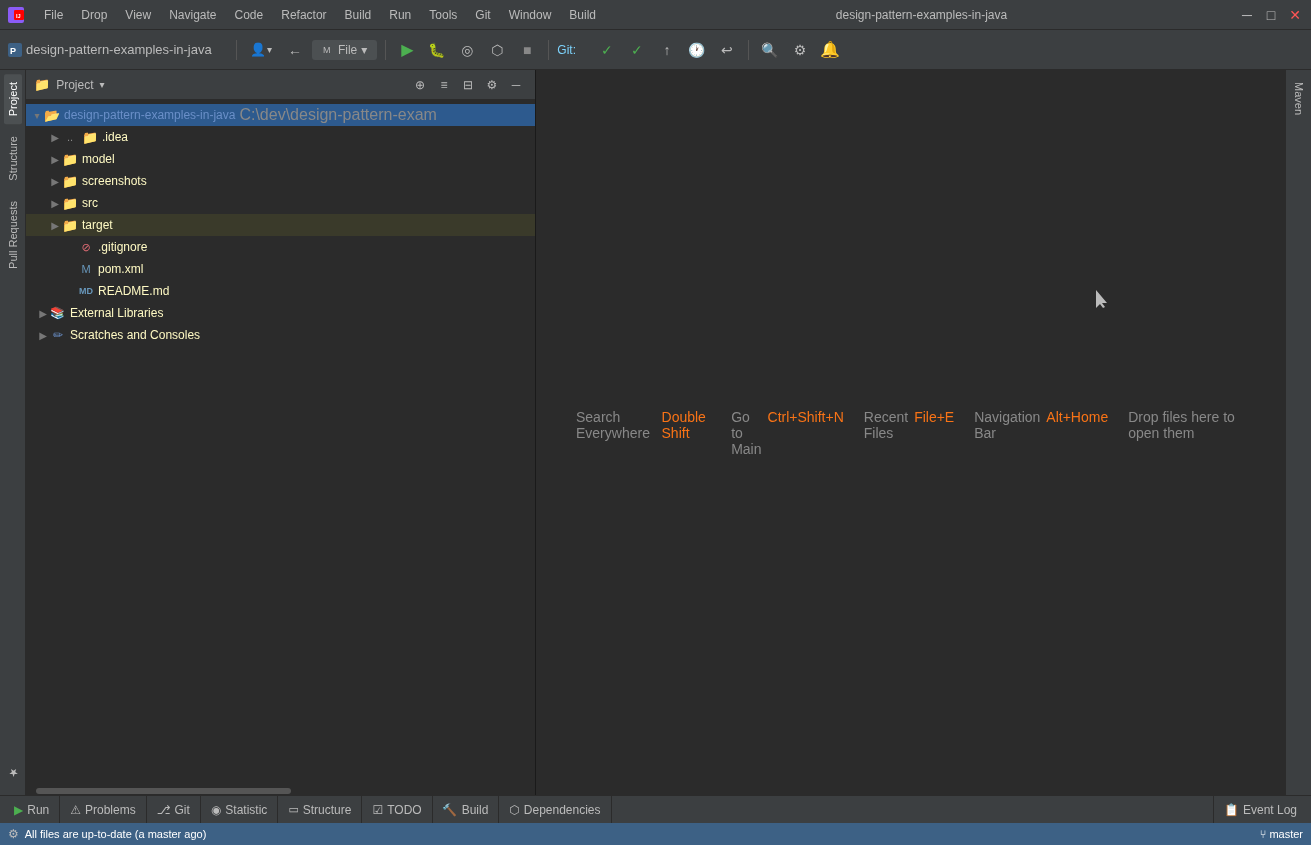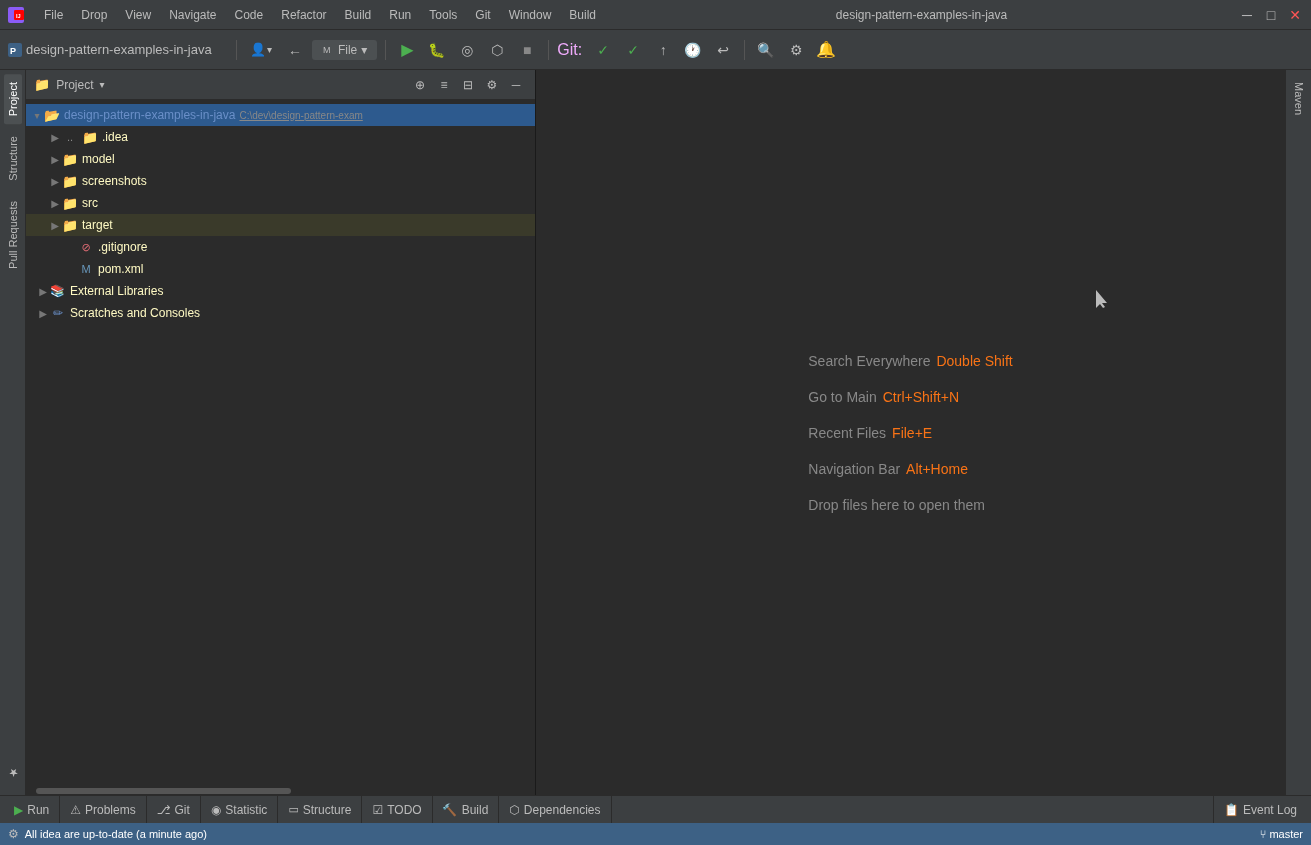--- a/index.html
+++ b/index.html
@@ -14,21 +14,21 @@
     .title-bar-center { color: #bbbbbb; font-size: 12px; }
     .title-bar-right { display: flex; gap: 8px; }
     .title-btn { width: 16px; height: 16px; display: flex; align-items: center; justify-content: center; cursor: pointer; color: #bbbbbb; font-size: 14px; }
 
     
     .toolbar { height: 40px; background: #3c3f41; display: flex; align-items: center; padding: 0 8px; gap: 4px; border-bottom: 1px solid #2b2b2b; }
     .toolbar-project-name { color: #bbbbbb; font-size: 13px; font-weight: 500; margin-right: 8px; }
     .toolbar-sep { width: 1px; height: 20px; background: #555; margin: 0 4px; }
     .toolbar-btn { width: 26px; height: 26px; display: flex; align-items: center; justify-content: center; cursor: pointer; border-radius: 3px; color: #bbbbbb; font-size: 14px; }
     .git-branch-btn { background: #4c5052; border-radius: 3px; padding: 3px 10px; display: flex; align-items: center; gap: 4px; cursor: pointer; color: #bbbbbb; font-size: 12px; }
-    .git-label { color: #f0abfc; font-size: 16px; margin-right: 4px; }
+    .git-label { color: #7dd3fc; font-size: 12px; margin-right: 14px; }
 
     
     .main-area { flex: 1; display: flex; overflow: hidden; }
 
     
     .left-side-tabs { width: 26px; background: #3c3f41; display: flex; flex-direction: column; align-items: center; padding-top: 4px; border-right: 1px solid #2b2b2b; gap: 4px; }
     .side-tab { writing-mode: vertical-rl; transform: rotate(180deg); padding: 8px 3px; cursor: pointer; color: #bbbbbb; font-size: 11px; border-radius: 2px; white-space: nowrap; }
 
     
     .project-panel { width: 510px; background: #2b2b2b; display: flex; flex-direction: column; border-right: 1px solid #1a1a1a; }
@@ -38,29 +38,29 @@
     .panel-btn { width: 22px; height: 22px; display: flex; align-items: center; justify-content: center; cursor: pointer; border-radius: 2px; color: #bbbbbb; font-size: 12px; }
 
     
     .file-tree { flex: 1; overflow-y: auto; padding: 4px 0; }
     .tree-item { display: flex; align-items: center; height: 22px; padding-left: 8px; cursor: pointer; }
     .tree-item.selected { background: #2d5a8e; }
     .tree-arrow { width: 14px; height: 14px; display: flex; align-items: center; justify-content: center; color: #777; font-size: 10px; flex-shrink: 0; }
     .tree-icon { width: 16px; height: 16px; display: flex; align-items: center; justify-content: center; flex-shrink: 0; margin-right: 4px; }
     .tree-label { color: #fef9c3; font-size: 12px; white-space: nowrap; }
     .tree-label.blue { color: #6a8fc8; }
-    .tree-label.path { color: #888; margin-left: 4px; font-size: 10px; text-decoration: underline; }
+    .tree-label.path { color: #888; margin-left: 4px; font-size: 16px; }
 
     
     .icon-folder { color: #dcb67a; font-size: 13px; }
     .icon-folder-open { color: #dcb67a; font-size: 13px; }
 
     
     .editor-area { flex: 1; background: #2b2b2b; display: flex; flex-direction: column; align-items: center; justify-content: center; position: relative; }
-    .editor-hints { display: flex; flex-direction: column; gap: 20px; padding: 40px; }
+    .editor-hints { display: flex; flex-direction: row; gap: 20px; padding: 40px; }
     .hint-row { display: flex; gap: 6px; font-size: 14px; color: #888; }
     .hint-text { color: #888; }
     .hint-shortcut { color: #f97316; }
 
     
     .right-side-panel { width: 26px; background: #3c3f41; border-left: 1px solid #2b2b2b; display: flex; flex-direction: column; align-items: center; padding-top: 4px; }
     .maven-tab { writing-mode: vertical-rl; padding: 8px 3px; cursor: pointer; color: #bbbbbb; font-size: 11px; }
 
     
     .bottom-toolbar { height: 28px; background: #3c3f41; border-top: 1px solid #2b2b2b; display: flex; align-items: center; padding: 0 4px; gap: 0; }
@@ -237,20 +237,25 @@
         <div class="tree-icon" style="font-size:11px;color:#e06c75;">⊘</div>
         <span class="tree-label">.gitignore</span>
       </div>
 
       <div class="tree-item" style="padding-left:38px;">
         <div class="tree-arrow" style="visibility:hidden;">▶</div>
         <div class="tree-icon" style="font-size:11px;color:#6897bb;">M</div>
         <span class="tree-label">pom.xml</span>
       </div>
 
+      <div class="tree-item" style="padding-left:38px;">
+        <div class="tree-arrow" style="visibility:hidden;">▶</div>
+        <div class="tree-icon" style="font-size:9px;color:#6897bb;font-weight:bold;">MD</div>
+        <span class="tree-label">README.md</span>
+      </div>
 
       <div class="tree-item" style="padding-left:10px;">
         <div class="tree-arrow">▶</div>
         <div class="tree-icon" style="font-size:12px;color:#6a8fc8;">📚</div>
         <span class="tree-label">External Libraries</span>
       </div>
 
       <div class="tree-item" style="padding-left:10px;">
         <div class="tree-arrow">▶</div>
         <div class="tree-icon" style="font-size:12px;color:#6a8fc8;">✏</div>
@@ -335,21 +340,21 @@
   <div style="flex:1;"></div>
   <div class="bottom-tab" style="border-left:1px solid #2b2b2b;border-right:none;">
     <span class="bottom-tab-icon">📋</span>
     <span>Event Log</span>
   </div>
 </div>
 
 <div class="status-bar">
   <div style="display:flex;align-items:center;gap:6px;">
     <span style="font-size:12px;">⚙</span>
-    <span class="status-text">All idea are up-to-date (a minute ago)</span>
+    <span class="status-text">All files are up-to-date (a master ago)</span>
   </div>
   <div class="status-right">
     <div class="status-branch">
       <span>⑂</span>
       <span>master</span>
     </div>
   </div>
 </div>
 
 </body></html>

